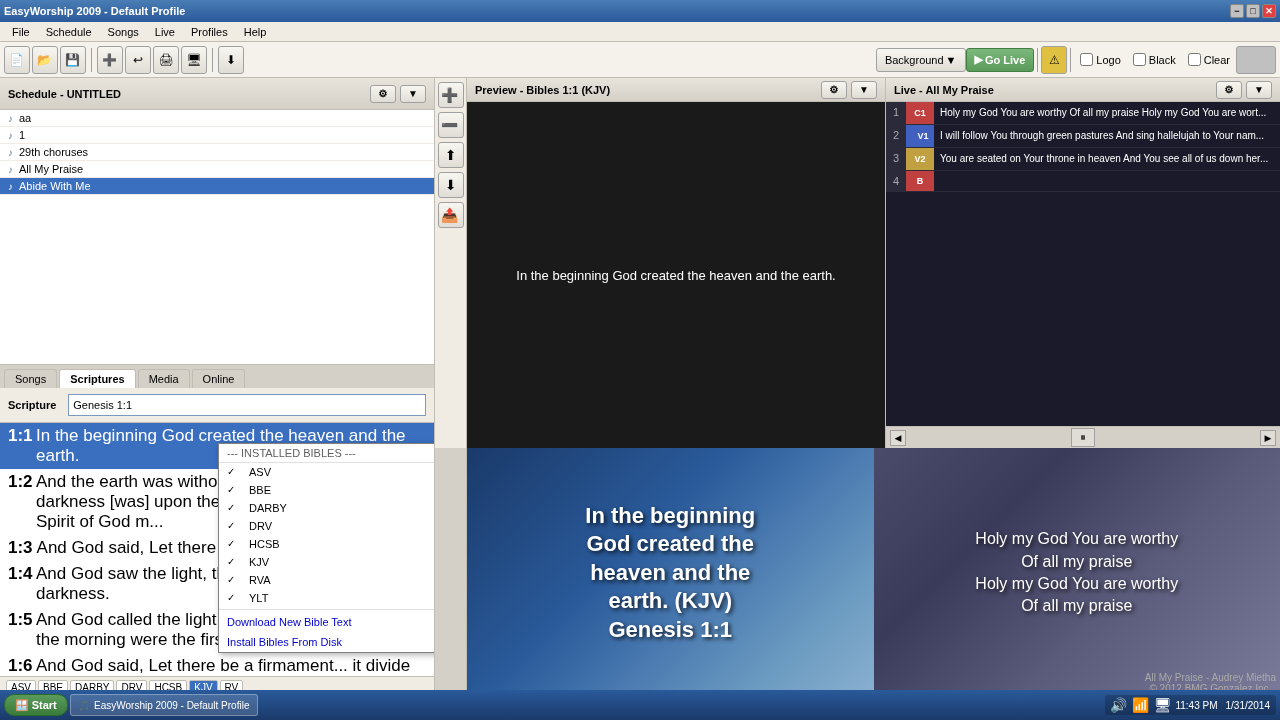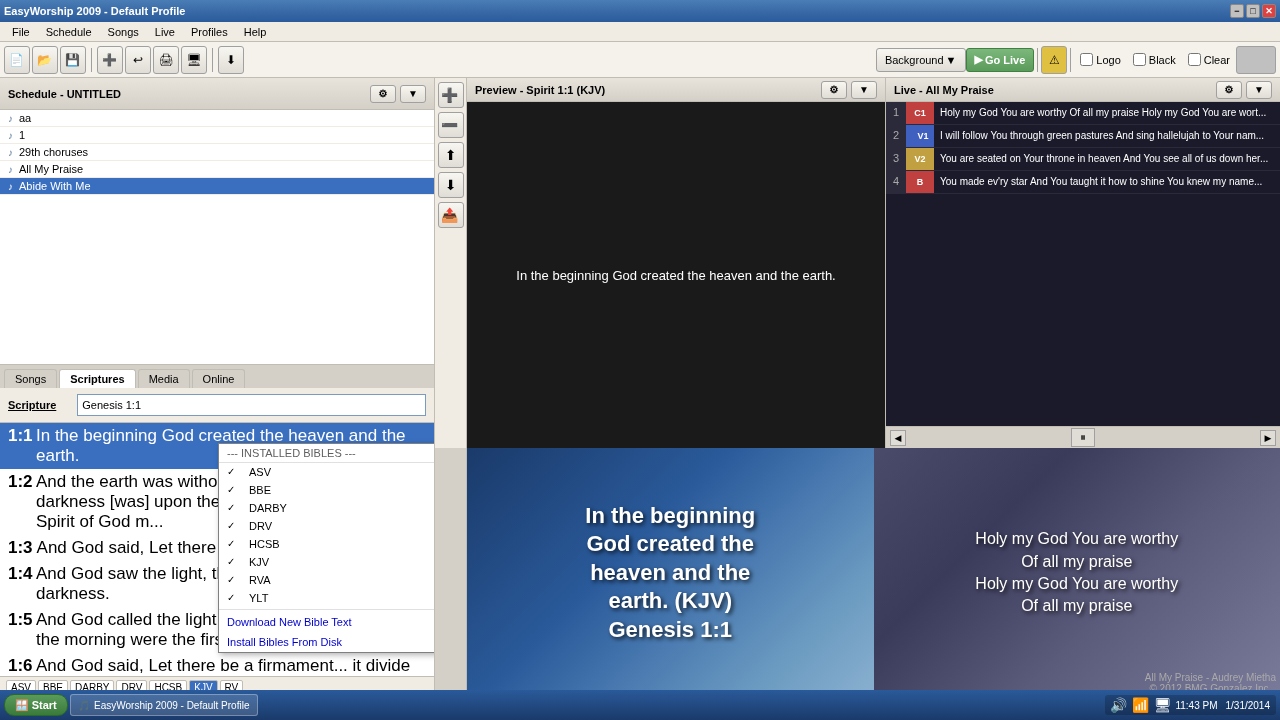--- a/index.html
+++ b/index.html
@@ -147,21 +147,21 @@
     }
     .tab.active {
       background: white;
       font-weight: bold;
     }
 
     .scripture-input-area {
       padding: 6px 8px;
       background: #f0ece4;
       border-bottom: 1px solid #c0bdb5;
-      display: flex; align-items: center; gap: 21px; text-decoration: underline;
+      display: flex; align-items: center; gap: 12px;
     }
     .scripture-label { font-size: 11px; font-weight: bold; }
     .scripture-input {
       flex: 1; height: 22px;
       border: 1px solid #7a9ac0;
       padding: 1px 4px; font-size: 11px;
       background: white;
     }
 
     .verse-list {
@@ -643,21 +643,21 @@
       <div class="side-toolbar">
         <div class="side-btn">➕</div>
         <div class="side-btn">➖</div>
         <div class="side-btn">⬆</div>
         <div class="side-btn">⬇</div>
         <div class="side-btn">📤</div>
       </div>
 
       <div class="middle-panel">
         <div class="preview-header">
-          <span>Preview - Spirit 1:1 (KJV)</span>
+          <span>Preview - Bibles 1:1 (KJV)</span>
           <div style="display:flex;gap:4px;">
             <div class="toolbar-btn" style="width:18px;height:18px;font-size:10px;">⚙</div>
             <div class="toolbar-btn" style="width:18px;height:18px;font-size:10px;">▼</div>
           </div>
         </div>
         <div class="preview-area">
           <span style="color:white;font-size:13px;">In the beginning God created the heaven and the earth.</span>
         </div>
       </div>
 
@@ -681,21 +681,20 @@
             <div class="live-text">I will follow You through green pastures And sing hallelujah to Your nam...</div>
           </div>
           <div class="live-item">
             <div class="live-num">3</div>
             <div class="live-badge badge-v2">V2</div>
             <div class="live-text">You are seated on Your throne in heaven And You see all of us down her...</div>
           </div>
           <div class="live-item">
             <div class="live-num">4</div>
             <div class="live-badge badge-b">B</div>
-            <div class="live-text">You made ev'ry star And You taught it how to shine You knew my name...</div>
           </div>
         </div>
 
         <div class="nav-row">
           <div class="nav-btn">◀</div>
           <div class="nav-pause">⏸</div>
           <div class="nav-btn">▶</div>
         </div>
       </div>
     </div>

